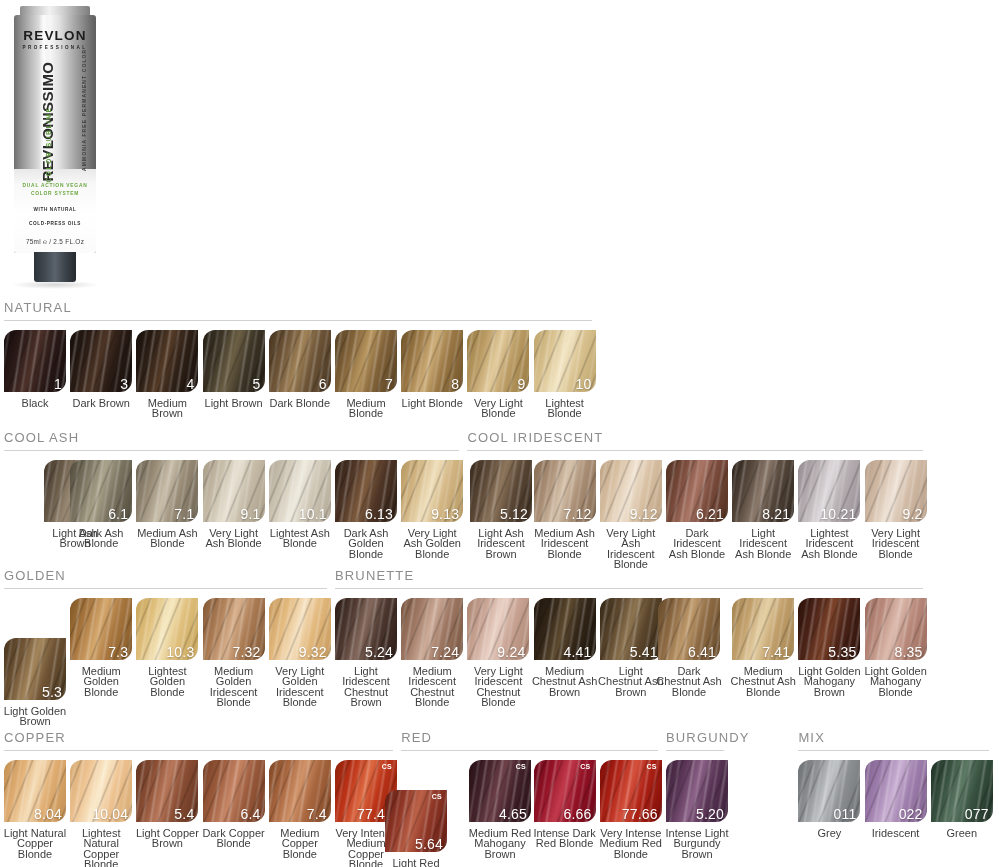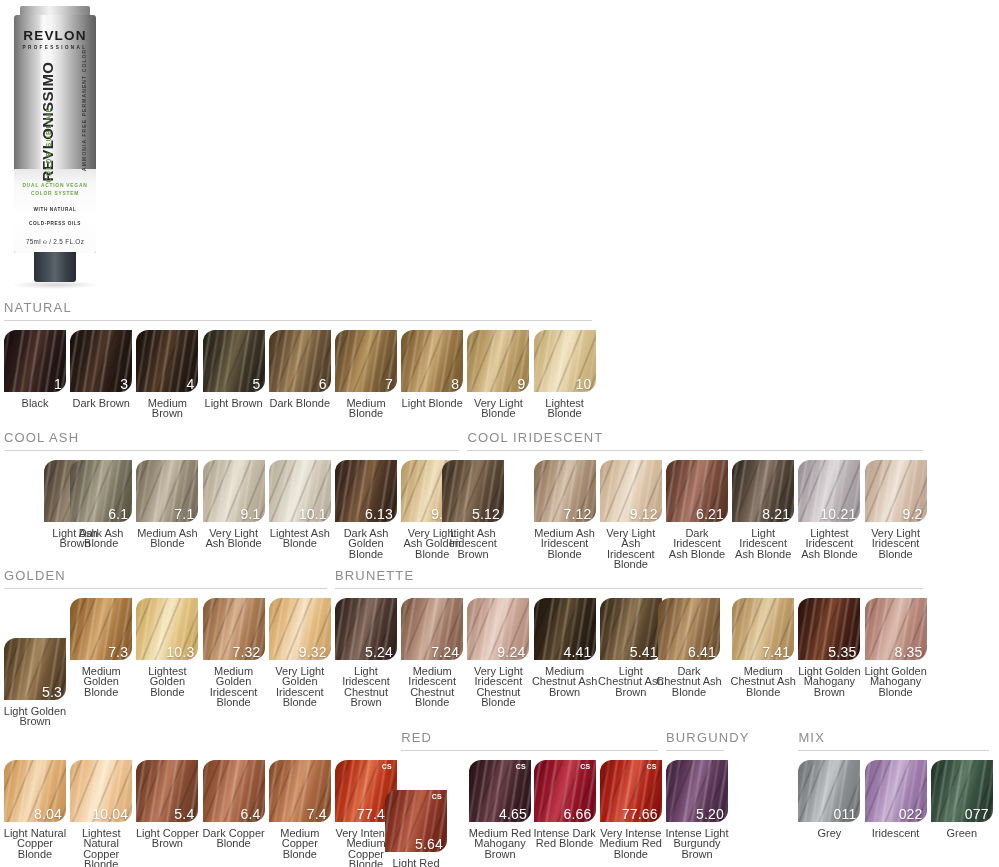--- a/index.html
+++ b/index.html
@@ -223,21 +223,21 @@
           </div>
           <div class="cname">Dark Ash Golden Blonde</div>
         </div>
         <div class="cell" style="left: 401.2px;">
           <div class="chip">
             <div class="strands" style="background: linear-gradient(99deg, rgba(255, 255, 255, 0) 12%, rgba(255, 255, 255, 0.22) 15%, rgba(255, 255, 255, 0) 18%, rgba(255, 255, 255, 0) 23%, rgba(255, 255, 255, 0.15) 26%, rgba(255, 255, 255, 0) 29%, rgba(255, 255, 255, 0) 34%, rgba(255, 255, 255, 0.22) 37%, rgba(255, 255, 255, 0) 40%, rgba(255, 255, 255, 0) 45%, rgba(255, 255, 255, 0.15) 48%, rgba(255, 255, 255, 0) 51%, rgba(255, 255, 255, 0) 57%, rgba(255, 255, 255, 0.22) 60%, rgba(255, 255, 255, 0) 63%, rgba(255, 255, 255, 0) 68%, rgba(255, 255, 255, 0.15) 71%, rgba(255, 255, 255, 0) 74%, rgba(255, 255, 255, 0) 80%, rgba(255, 255, 255, 0.22) 83%, rgba(255, 255, 255, 0) 86%, rgba(255, 255, 255, 0) 90%, rgba(255, 255, 255, 0.15) 93%, rgba(255, 255, 255, 0) 96%), linear-gradient(112deg, rgba(0, 0, 0, 0) 16%, rgba(0, 0, 0, 0.18) 18%, rgba(0, 0, 0, 0) 20%, rgba(0, 0, 0, 0) 27%, rgba(0, 0, 0, 0.18) 29%, rgba(0, 0, 0, 0) 31%, rgba(0, 0, 0, 0) 50%, rgba(0, 0, 0, 0.18) 52%, rgba(0, 0, 0, 0) 54%, rgba(0, 0, 0, 0) 77%, rgba(0, 0, 0, 0.18) 79%, rgba(0, 0, 0, 0) 81%, rgba(0, 0, 0, 0) 87%, rgba(0, 0, 0, 0.18) 89%, rgba(0, 0, 0, 0) 91%), linear-gradient(106deg, rgb(180, 151, 95) 0%, rgb(211, 182, 132) 26%, rgb(239, 223, 187) 47%, rgb(211, 182, 132) 66%, rgb(180, 151, 95) 100%);"></div>
             <div class="code">9.13</div>
           </div>
           <div class="cname">Very Light Ash Golden Blonde</div>
         </div>
-        <div class="cell" style="left: 442px;">
+        <div class="cell" style="left: 470px;">
           <div class="chip">
             <div class="strands" style="background: linear-gradient(99deg, rgba(255, 255, 255, 0) 7%, rgba(255, 255, 255, 0.15) 10%, rgba(255, 255, 255, 0) 13%, rgba(255, 255, 255, 0) 18%, rgba(255, 255, 255, 0.22) 21%, rgba(255, 255, 255, 0) 24%, rgba(255, 255, 255, 0) 29%, rgba(255, 255, 255, 0.15) 32%, rgba(255, 255, 255, 0) 35%, rgba(255, 255, 255, 0) 40%, rgba(255, 255, 255, 0.22) 43%, rgba(255, 255, 255, 0) 46%, rgba(255, 255, 255, 0) 61%, rgba(255, 255, 255, 0.15) 64%, rgba(255, 255, 255, 0) 67%, rgba(255, 255, 255, 0) 72%, rgba(255, 255, 255, 0.22) 75%, rgba(255, 255, 255, 0) 78%, rgba(255, 255, 255, 0) 84%, rgba(255, 255, 255, 0.15) 87%, rgba(255, 255, 255, 0) 90%, rgba(255, 255, 255, 0) 94%, rgba(255, 255, 255, 0.22) 97%, rgba(255, 255, 255, 0) 100%), linear-gradient(112deg, rgba(0, 0, 0, 0) 15%, rgba(0, 0, 0, 0.18) 17%, rgba(0, 0, 0, 0) 19%, rgba(0, 0, 0, 0) 34%, rgba(0, 0, 0, 0.18) 36%, rgba(0, 0, 0, 0) 38%, rgba(0, 0, 0, 0) 49%, rgba(0, 0, 0, 0.18) 51%, rgba(0, 0, 0, 0) 53%, rgba(0, 0, 0, 0) 76%, rgba(0, 0, 0, 0.18) 78%, rgba(0, 0, 0, 0) 80%, rgba(0, 0, 0, 0) 86%, rgba(0, 0, 0, 0.18) 88%, rgba(0, 0, 0, 0) 90%), linear-gradient(106deg, rgb(55, 42, 30) 0%, rgb(92, 72, 54) 26%, rgb(142, 118, 93) 47%, rgb(92, 72, 54) 66%, rgb(55, 42, 30) 100%);"></div>
             <div class="code">5.12</div>
           </div>
           <div class="cname">Light Ash Iridescent Brown</div>
         </div>
         <div class="cell" style="left: 533.6px;">
           <div class="chip">
             <div class="strands" style="background: linear-gradient(99deg, rgba(255, 255, 255, 0) 11%, rgba(255, 255, 255, 0.22) 14%, rgba(255, 255, 255, 0) 17%, rgba(255, 255, 255, 0) 22%, rgba(255, 255, 255, 0.15) 25%, rgba(255, 255, 255, 0) 28%, rgba(255, 255, 255, 0) 33%, rgba(255, 255, 255, 0.22) 36%, rgba(255, 255, 255, 0) 39%, rgba(255, 255, 255, 0) 44%, rgba(255, 255, 255, 0.15) 47%, rgba(255, 255, 255, 0) 50%, rgba(255, 255, 255, 0) 56%, rgba(255, 255, 255, 0.22) 59%, rgba(255, 255, 255, 0) 62%, rgba(255, 255, 255, 0) 67%, rgba(255, 255, 255, 0.15) 70%, rgba(255, 255, 255, 0) 73%, rgba(255, 255, 255, 0) 79%, rgba(255, 255, 255, 0.22) 82%, rgba(255, 255, 255, 0) 85%, rgba(255, 255, 255, 0) 89%, rgba(255, 255, 255, 0.15) 92%, rgba(255, 255, 255, 0) 95%), linear-gradient(112deg, rgba(0, 0, 0, 0) 14%, rgba(0, 0, 0, 0.18) 16%, rgba(0, 0, 0, 0) 18%, rgba(0, 0, 0, 0) 33%, rgba(0, 0, 0, 0.18) 35%, rgba(0, 0, 0, 0) 37%, rgba(0, 0, 0, 0) 48%, rgba(0, 0, 0, 0.18) 50%, rgba(0, 0, 0, 0) 52%, rgba(0, 0, 0, 0) 75%, rgba(0, 0, 0, 0.18) 77%, rgba(0, 0, 0, 0) 79%, rgba(0, 0, 0, 0) 93%, rgba(0, 0, 0, 0.18) 95%, rgba(0, 0, 0, 0) 97%), linear-gradient(106deg, rgb(132, 106, 82) 0%, rgb(171, 144, 119) 26%, rgb(214, 194, 171) 47%, rgb(171, 144, 119) 66%, rgb(132, 106, 82) 100%);"></div>
             <div class="code">7.12</div>
@@ -388,20 +388,24 @@
           <div class="chip">
             <div class="strands" style="background: linear-gradient(99deg, rgba(255, 255, 255, 0) 6%, rgba(255, 255, 255, 0.22) 9%, rgba(255, 255, 255, 0) 12%, rgba(255, 255, 255, 0) 17%, rgba(255, 255, 255, 0.15) 20%, rgba(255, 255, 255, 0) 23%, rgba(255, 255, 255, 0) 28%, rgba(255, 255, 255, 0.22) 31%, rgba(255, 255, 255, 0) 34%, rgba(255, 255, 255, 0) 48%, rgba(255, 255, 255, 0.15) 51%, rgba(255, 255, 255, 0) 54%, rgba(255, 255, 255, 0) 60%, rgba(255, 255, 255, 0.22) 63%, rgba(255, 255, 255, 0) 66%, rgba(255, 255, 255, 0) 71%, rgba(255, 255, 255, 0.15) 74%, rgba(255, 255, 255, 0) 77%, rgba(255, 255, 255, 0) 83%, rgba(255, 255, 255, 0.22) 86%, rgba(255, 255, 255, 0) 89%, rgba(255, 255, 255, 0) 93%, rgba(255, 255, 255, 0.15) 96%, rgba(255, 255, 255, 0) 99%), linear-gradient(112deg, rgba(0, 0, 0, 0) 12%, rgba(0, 0, 0, 0.18) 14%, rgba(0, 0, 0, 0) 16%, rgba(0, 0, 0, 0) 31%, rgba(0, 0, 0, 0.18) 33%, rgba(0, 0, 0, 0) 35%, rgba(0, 0, 0, 0) 54%, rgba(0, 0, 0, 0.18) 56%, rgba(0, 0, 0, 0) 58%, rgba(0, 0, 0, 0) 73%, rgba(0, 0, 0, 0.18) 75%, rgba(0, 0, 0, 0) 77%, rgba(0, 0, 0, 0) 91%, rgba(0, 0, 0, 0.18) 93%, rgba(0, 0, 0, 0) 95%), linear-gradient(106deg, rgb(153, 106, 91) 0%, rgb(185, 138, 123) 26%, rgb(220, 187, 174) 47%, rgb(185, 138, 123) 66%, rgb(153, 106, 91) 100%);"></div>
             <div class="code">8.35</div>
           </div>
           <div class="cname">Light Golden Mahogany Blonde</div>
         </div>
       </div>
     </div>
     <div class="row" style="position: absolute; top: 430px; left: 0px;">
       <div class="headers">
+        <div class="section-head" style="left: 4px; width: 389.2px;">
+          <div class="htext">COPPER</div>
+          <div class="hrule"></div>
+        </div>
         <div class="section-head" style="left: 401.2px; width: 256.8px;">
           <div class="htext">RED</div>
           <div class="hrule"></div>
         </div>
         <div class="section-head" style="left: 666px; width: 58.2px;">
           <div class="htext">BURGUNDY</div>
           <div class="hrule"></div>
         </div>
         <div class="section-head" style="left: 798.4px; width: 190.6px;">
           <div class="htext">MIX</div>

